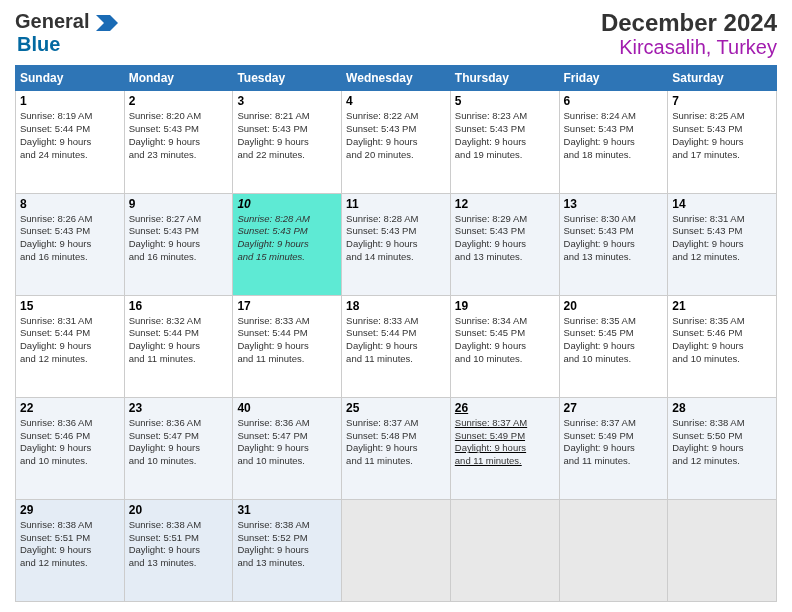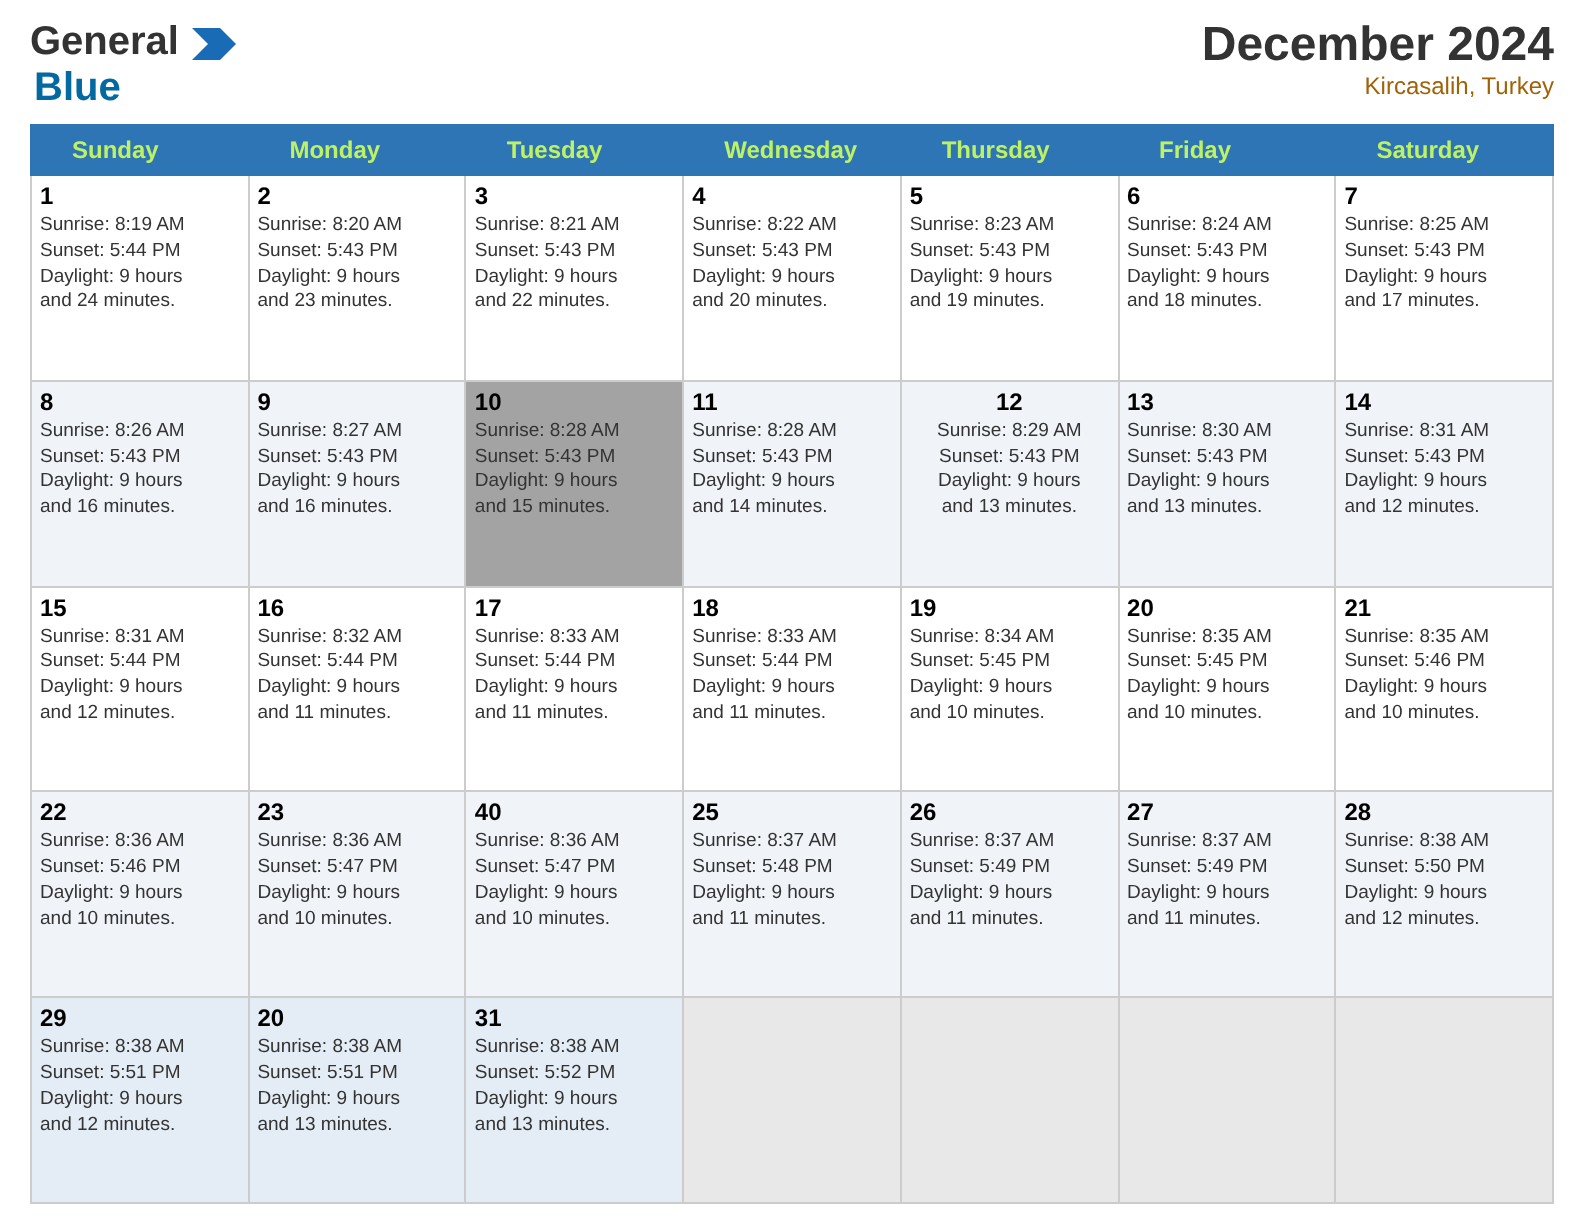--- a/index.html
+++ b/index.html
@@ -36,34 +36,34 @@
     .title-section {
       text-align: right;
     }
     .month-title {
       font-size: 24px;
       font-weight: bold;
       color: #333;
       line-height: 1.1;
     }
     .location {
-      font-size: 12px;
-      color: #a16207;
+      font-size: 20px;
+      color: #a21caf;
       text-align: right;
     }
     .calendar {
       flex: 1;
       border-collapse: collapse;
       width: 100%;
       table-layout: fixed;
     }
     .calendar th {
       background: #2e75b6;
-      color: #bef264;
-      padding: 5px 20px;
+      color: #ffffff;
+      padding: 5px 4px;
       text-align: left;
       font-size: 12px;
       font-weight: bold;
       border: 1px solid #2e75b6;
     }
     .calendar td {
       border: 1px solid #ccc;
       padding: 3px 4px;
       vertical-align: top;
       background: #fff;
@@ -192,37 +192,37 @@
             </div>
           </td>
           <td style="background: rgb(240, 244, 249);">
             <span class="day-num">9</span>
             <div class="day-info">
               <div>Sunrise: 8:27 AM</div>
               <div>Sunset: 5:43 PM</div>
               <div>Daylight: 9 hours<br>and 16 minutes.</div>
             </div>
           </td>
-          <td style="background: #a3a3a3;">
+          <td style="background: #5eead4; font-style: italic;">
             <span class="day-num">10</span>
             <div class="day-info">
               <div>Sunrise: 8:28 AM</div>
               <div>Sunset: 5:43 PM</div>
               <div>Daylight: 9 hours<br>and 15 minutes.</div>
             </div>
           </td>
           <td style="background: rgb(240, 244, 249);">
             <span class="day-num">11</span>
             <div class="day-info">
               <div>Sunrise: 8:28 AM</div>
               <div>Sunset: 5:43 PM</div>
               <div>Daylight: 9 hours<br>and 14 minutes.</div>
             </div>
           </td>
-          <td style="background: rgb(240, 244, 249); text-align: center;">
+          <td style="background: rgb(240, 244, 249);">
             <span class="day-num">12</span>
             <div class="day-info">
               <div>Sunrise: 8:29 AM</div>
               <div>Sunset: 5:43 PM</div>
               <div>Daylight: 9 hours<br>and 13 minutes.</div>
             </div>
           </td>
           <td style="background: rgb(240, 244, 249);">
             <span class="day-num">13</span>
             <div class="day-info">
@@ -324,21 +324,21 @@
             </div>
           </td>
           <td style="background: rgb(240, 244, 249);">
             <span class="day-num">25</span>
             <div class="day-info">
               <div>Sunrise: 8:37 AM</div>
               <div>Sunset: 5:48 PM</div>
               <div>Daylight: 9 hours<br>and 11 minutes.</div>
             </div>
           </td>
-          <td style="background: rgb(240, 244, 249);">
+          <td style="background: rgb(240, 244, 249); text-decoration: underline;">
             <span class="day-num">26</span>
             <div class="day-info">
               <div>Sunrise: 8:37 AM</div>
               <div>Sunset: 5:49 PM</div>
               <div>Daylight: 9 hours<br>and 11 minutes.</div>
             </div>
           </td>
           <td style="background: rgb(240, 244, 249);">
             <span class="day-num">27</span>
             <div class="day-info">

